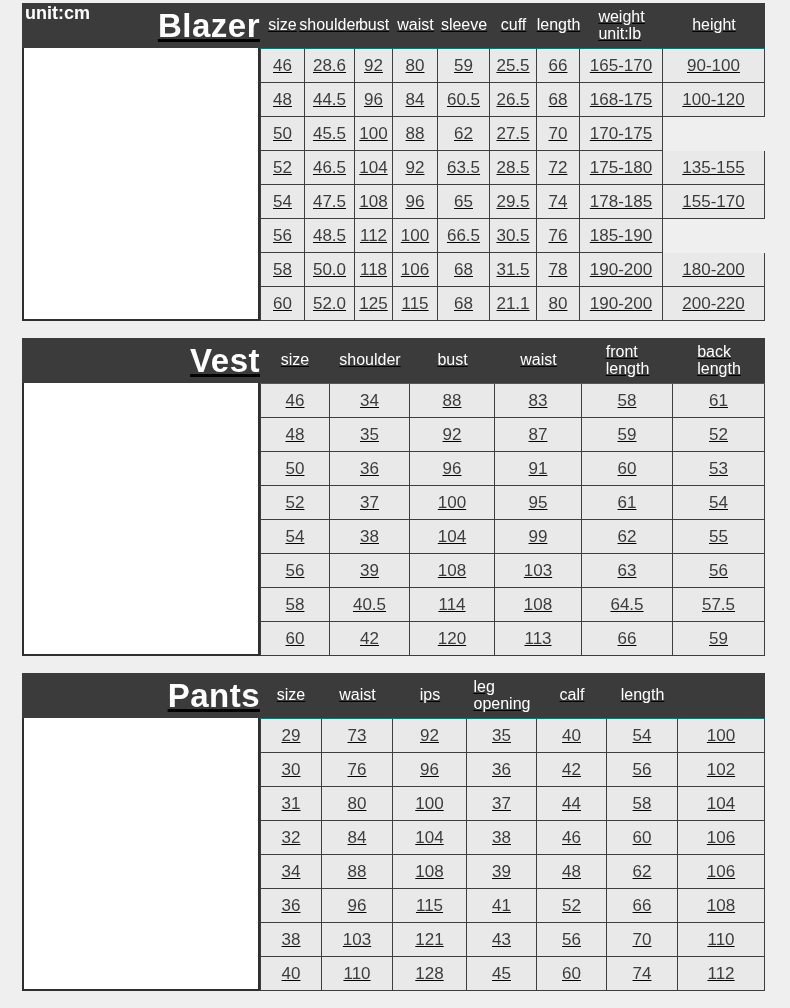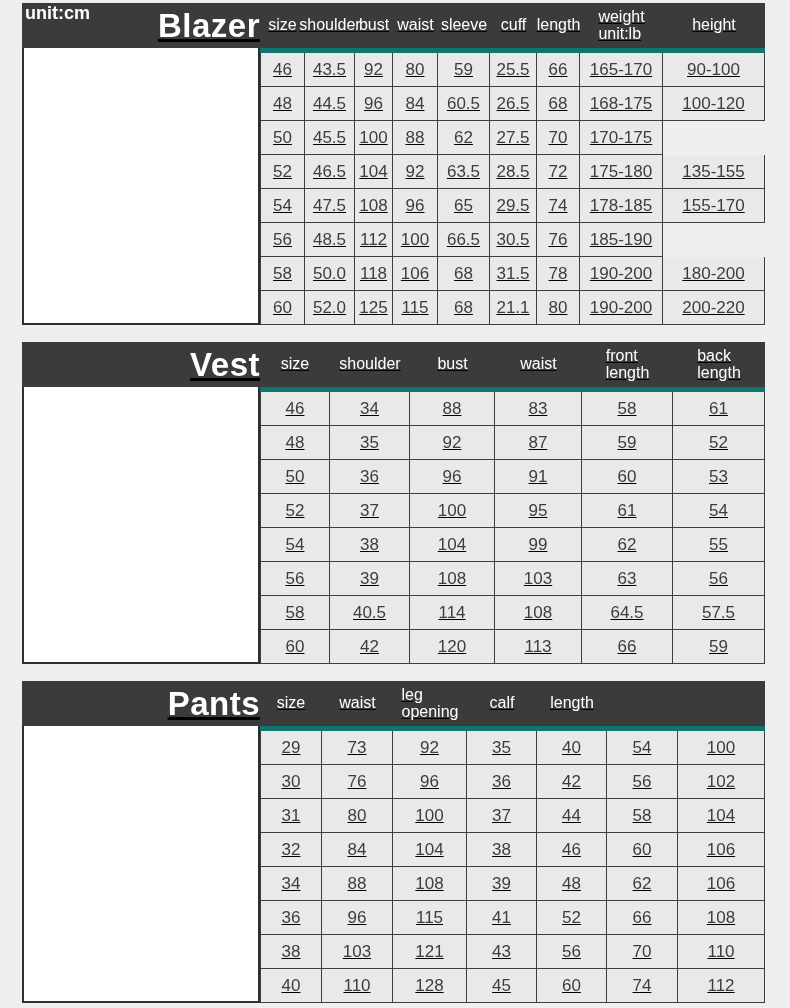--- a/index.html
+++ b/index.html
@@ -72,21 +72,21 @@
   
   .body { display: flex; align-items: stretch; }
   .img-box {
     width: 238px;
     background: #ffffff;
     border: 2px solid #2f2f2f;
     border-top: none;
   }
   .rows {
     width: 505px;
-    border-top: 5px solid #0f766e;
+    border-top: 1px solid #0f766e;
   }
   .row {
     display: grid;
     height: 34px;
   }
   .cell {
     display: flex;
     align-items: center;
     justify-content: center;
     background: #e9e9e9;
@@ -125,21 +125,21 @@
             <div class="hcell">weight
 unit:lb</div>
             <div class="hcell">height</div>
           </div>
       </div>
       <div class="body">
         <div class="img-box"></div>
         <div class="rows">
             <div class="row gridcols">
               <div class="cell">46</div>
-              <div class="cell">43.5</div>
+              <div class="cell">28.6</div>
               <div class="cell">92</div>
               <div class="cell">80</div>
               <div class="cell">59</div>
               <div class="cell">25.5</div>
               <div class="cell">66</div>
               <div class="cell">165-170</div>
               <div class="cell">90-100</div>
             </div>
             <div class="row gridcols">
               <div class="cell">48</div>
@@ -308,20 +308,21 @@
     </section>
 
     <section class="size-table t2">
       <div class="hdr">
         <div class="title-zone">
           <span class="tbl-title">Pants</span>
         </div>
         <div class="hdr-cells gridcols">
             <div class="hcell">size</div>
             <div class="hcell">waist</div>
+            <div class="hcell">ips</div>
             <div class="hcell">leg
 opening</div>
             <div class="hcell">calf</div>
             <div class="hcell">length</div>
           </div>
       </div>
       <div class="body">
         <div class="img-box"></div>
         <div class="rows">
             <div class="row gridcols">

